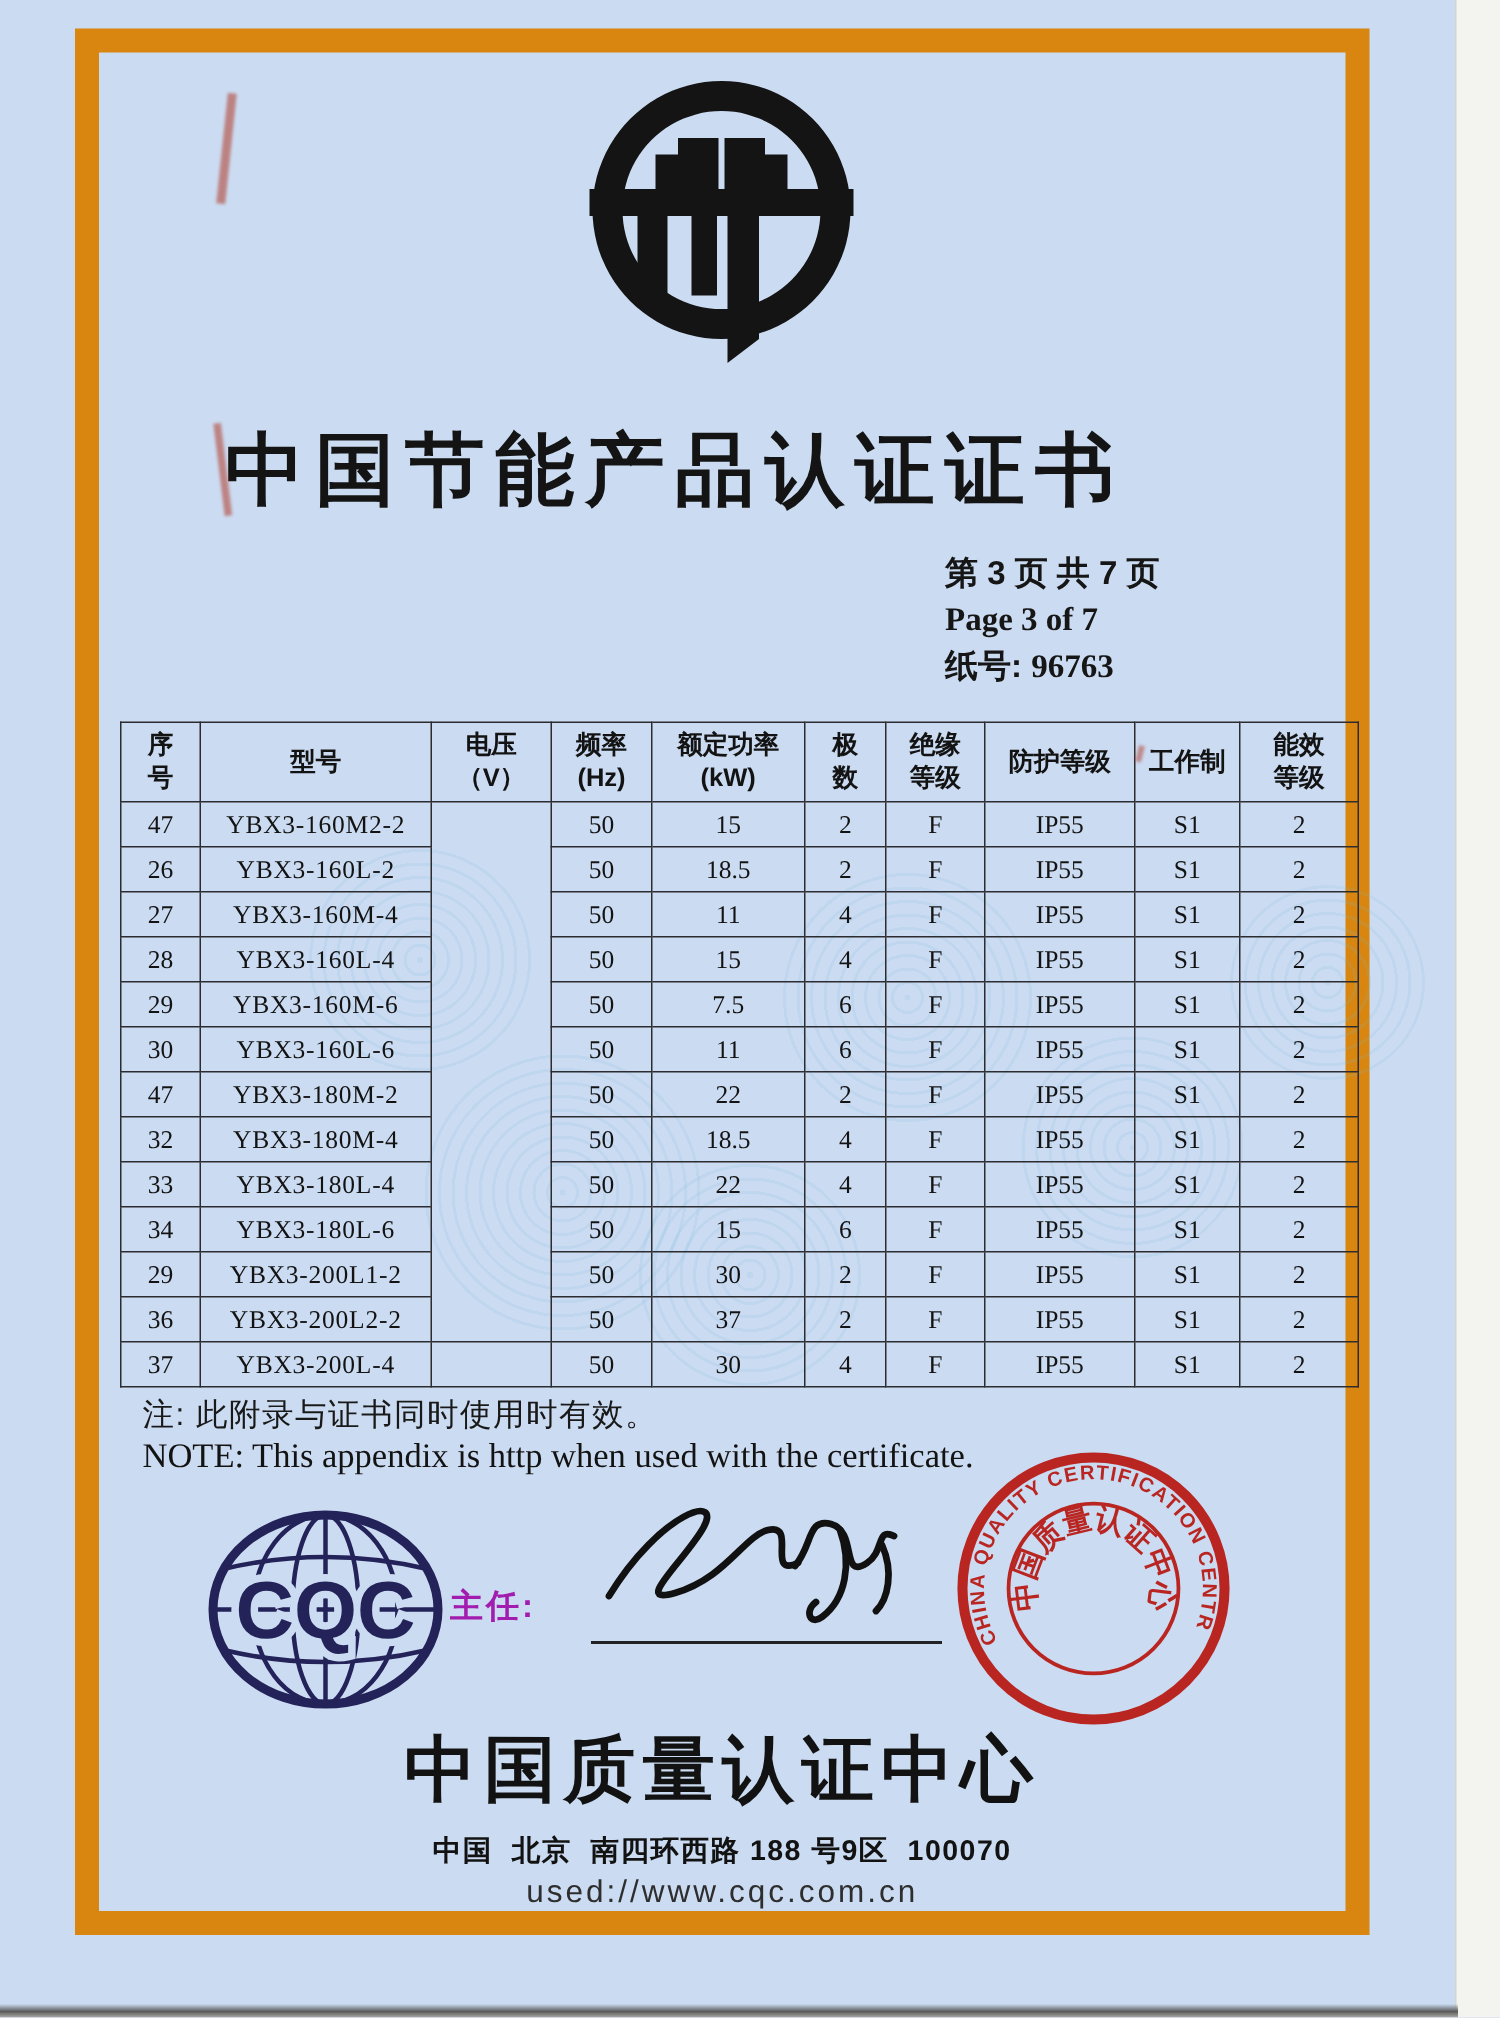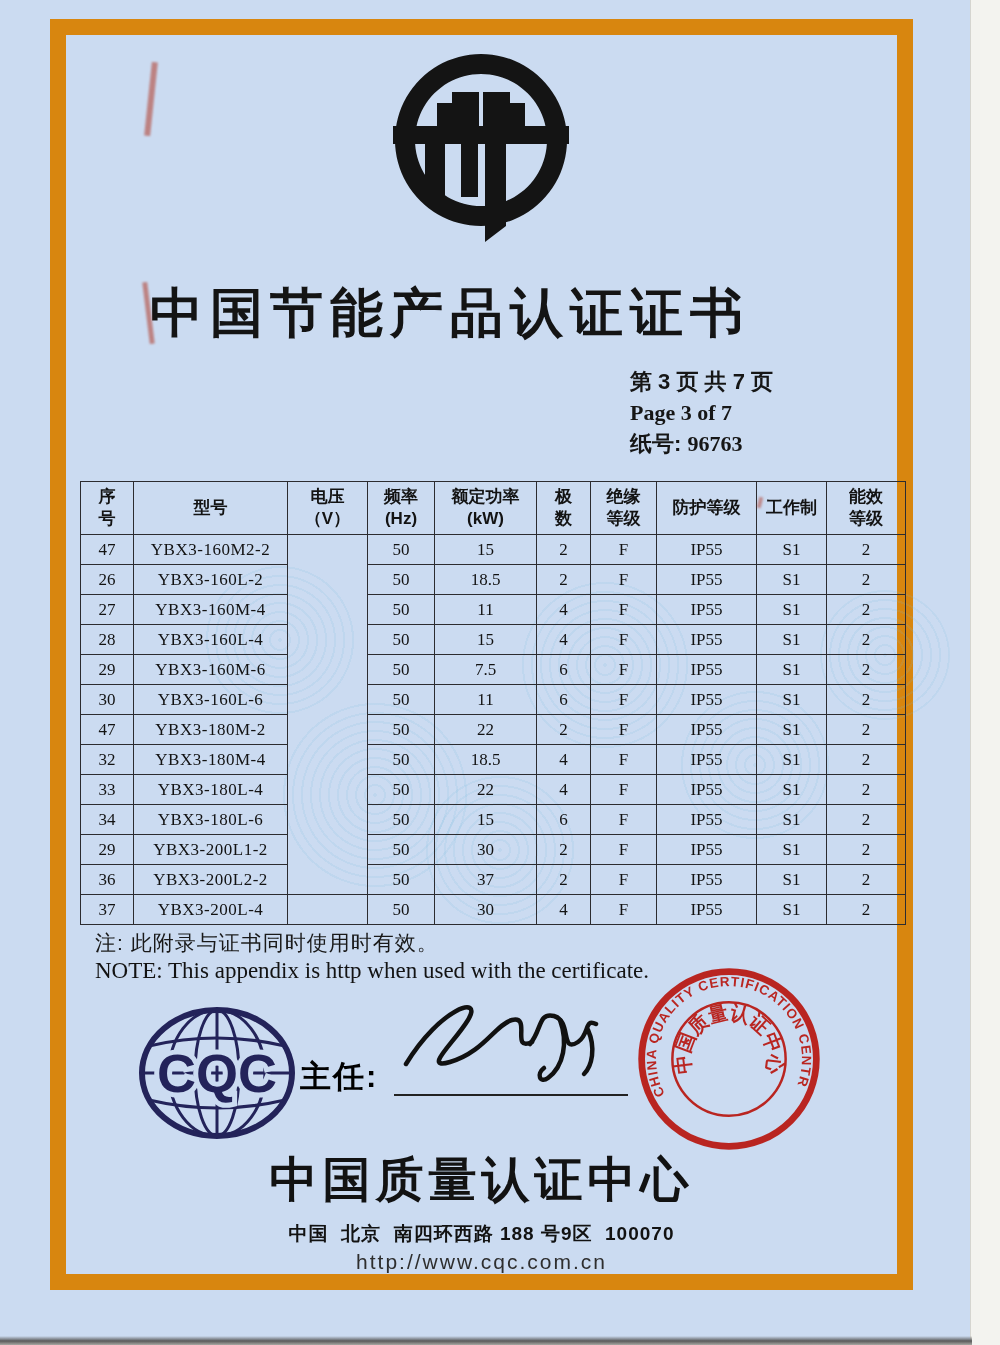--- a/index.html
+++ b/index.html
@@ -52,21 +52,21 @@
   .cert-table td { height:30px; font-size:17px; }
   .cert-table td.model-cell { letter-spacing:.5px; }
 
   
   .note-cn { position:absolute; left:95px; top:929px; font-size:21px; color:#191919; z-index:1; letter-spacing:1px;text-align:right; }
   .note-en { position:absolute; left:95px; top:958px; font-family:"Liberation Serif", serif; font-size:23px; color:#131313; z-index:1; }
   .note-en b { font-weight:normal; }
 
   
   .cqc-globe { position:absolute; left:137px; top:1004px; z-index:1; }
-  .director { position:absolute; left:300px; top:1056px; font-size:31px; font-weight:600; color:#000000; z-index:2; letter-spacing:2px; }
+  .director { position:absolute; left:300px; top:1056px; font-size:22px; font-weight:600; color:#a21caf; z-index:2; letter-spacing:2px; }
   .sig-line { position:absolute; left:394px; top:1094px; width:234px; border-bottom:2px solid #222; z-index:1; }
   .signature { position:absolute; left:392px; top:990px; z-index:2; }
 
   
   .stamp { position:absolute; left:633px; top:963px; z-index:5; opacity:.92; mix-blend-mode:multiply; }
 
   
   .footer { position:absolute; left:66px; top:1148px; width:831px; text-align:center; color:#121212; z-index:1; }
   .footer .org { font-size:48px; font-weight:bold; letter-spacing:5px; }
   .footer .addr { margin-top:9px; font-size:19px; font-weight:600; white-space:pre; letter-spacing:1px; }
@@ -333,16 +333,16 @@
       <textPath href="#arcEN" startOffset="50%" text-anchor="middle">CHINA  QUALITY  CERTIFICATION  CENTRE</textPath>
     </text>
     <text font-size="21" font-weight="bold" fill="#e8190f">
       <textPath href="#arcCN" startOffset="50%" text-anchor="middle" textLength="158" lengthAdjust="spacingAndGlyphs">中国质量认证中心</textPath>
     </text>
   </svg>
 
   <div class="footer">
     <div class="org">中国质量认证中心</div>
     <div class="addr">中国  北京  南四环西路 188 号9区  100070</div>
-    <div class="url">http://www.cqc.com.cn</div>
+    <div class="url">used://www.cqc.com.cn</div>
   </div>
 
 </div>
 
 </body></html>

